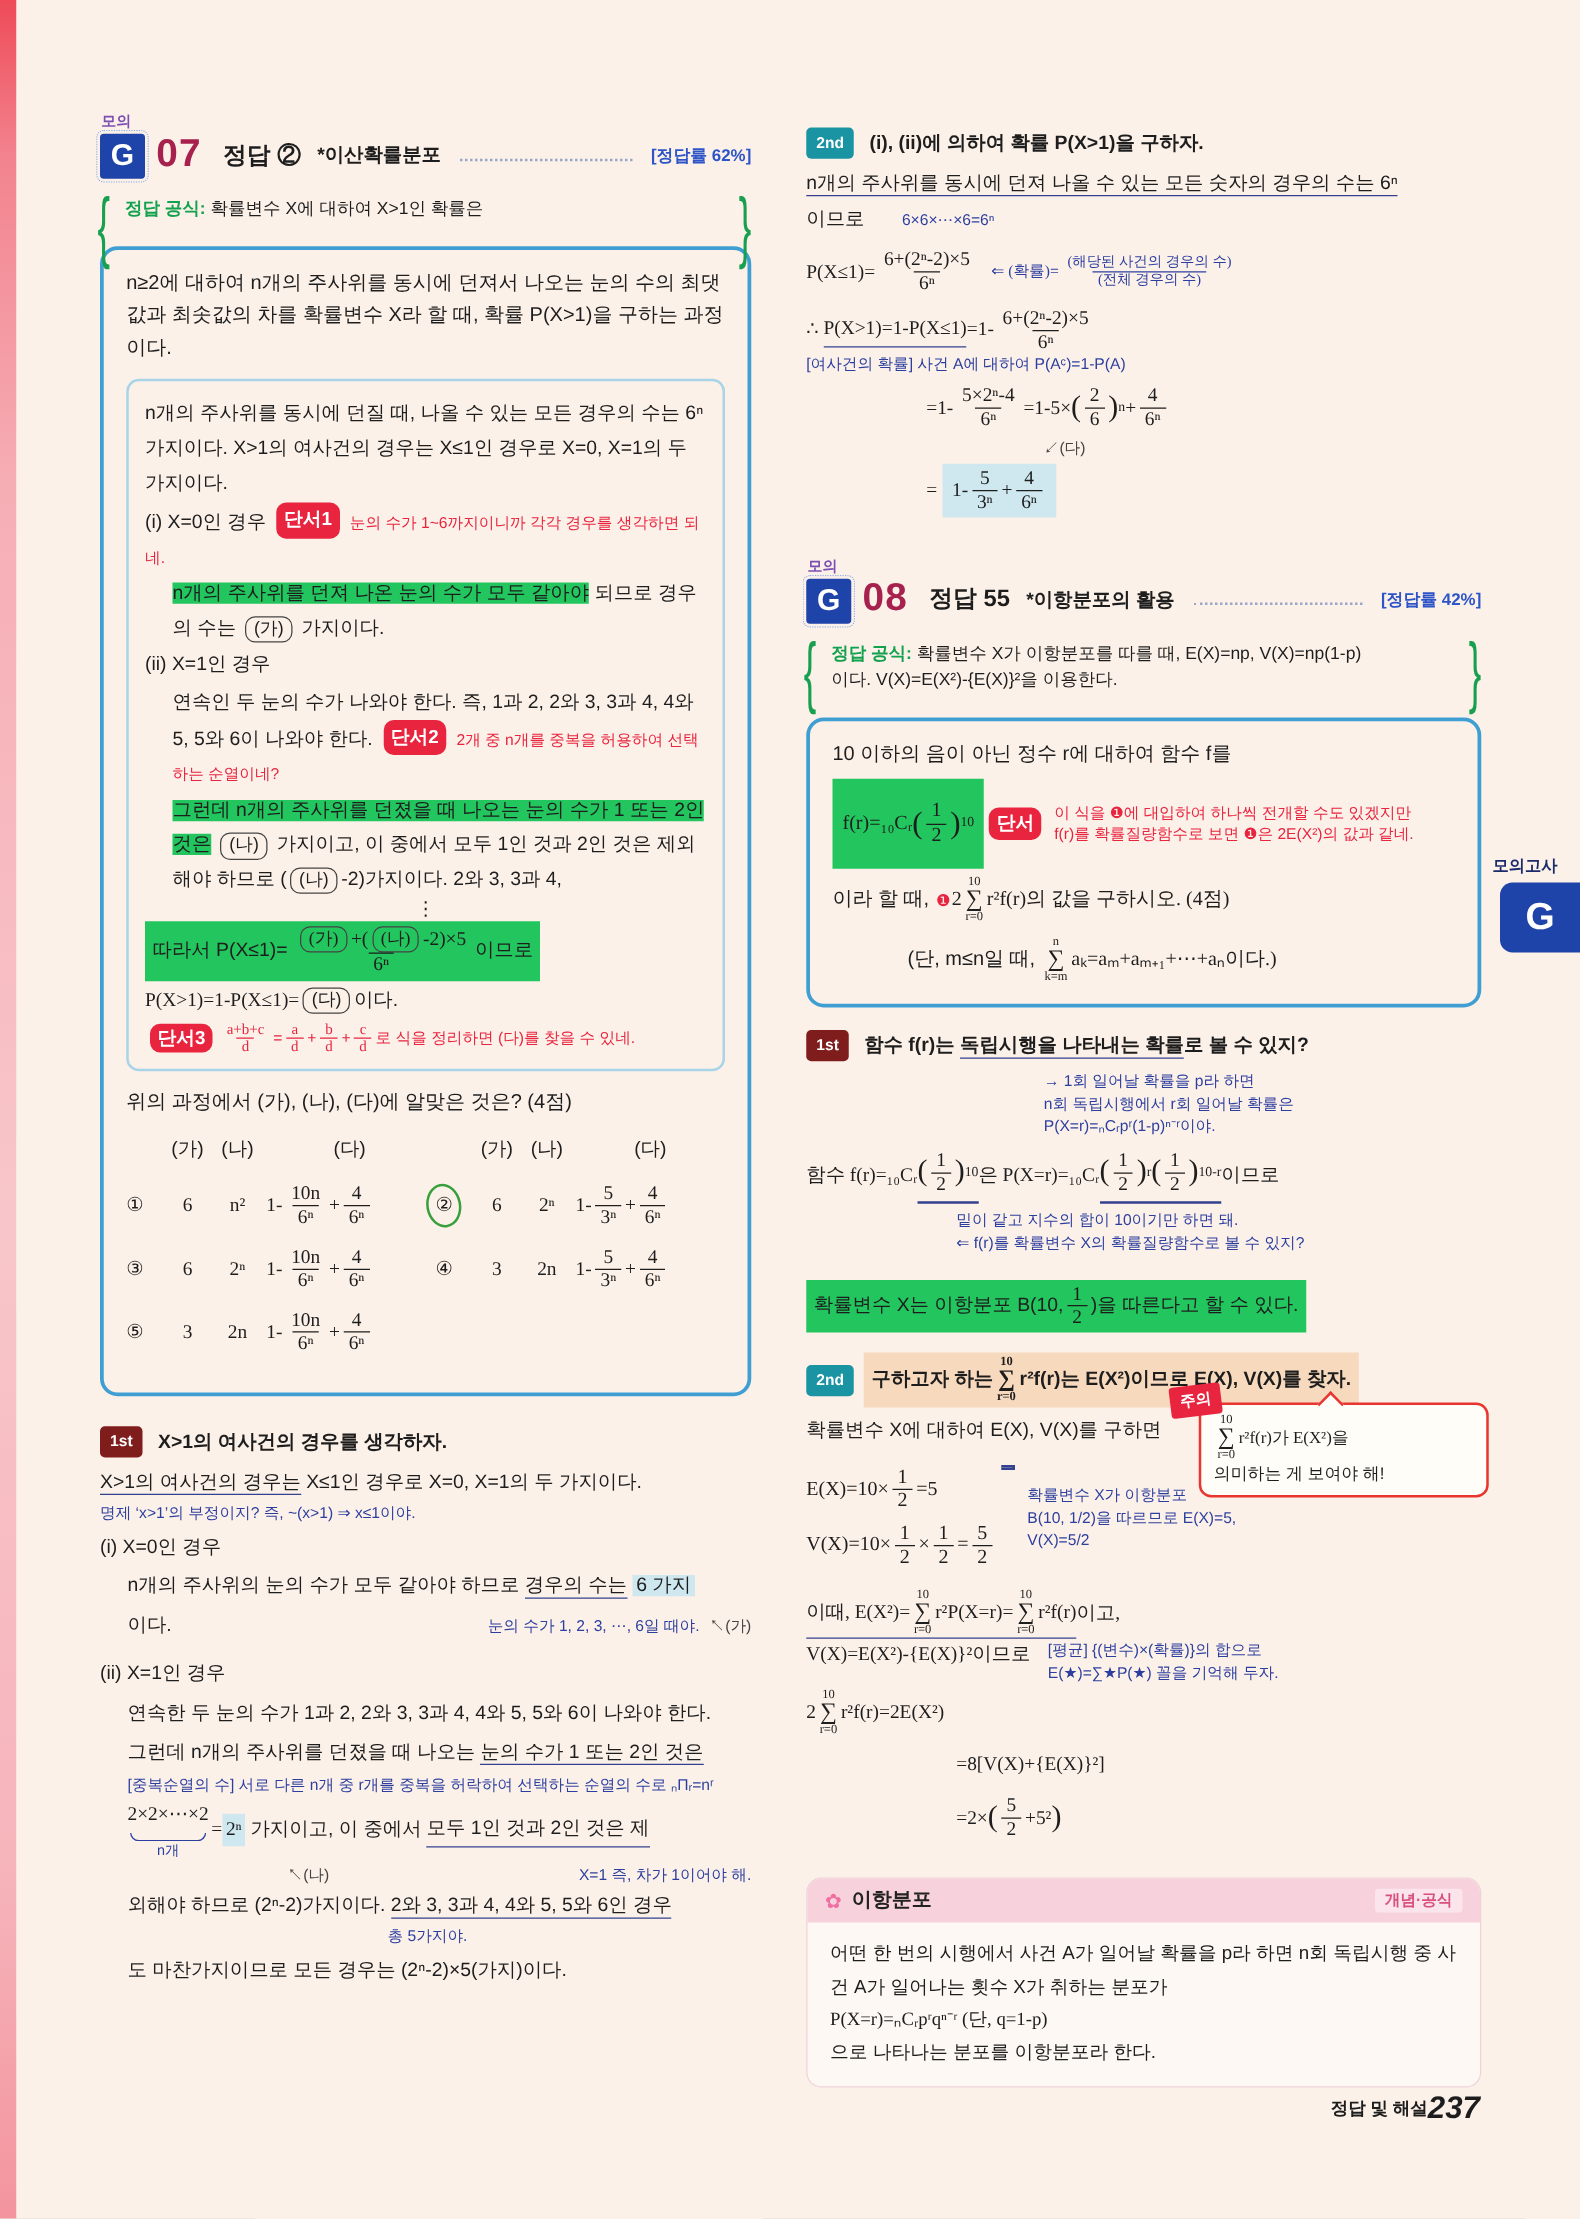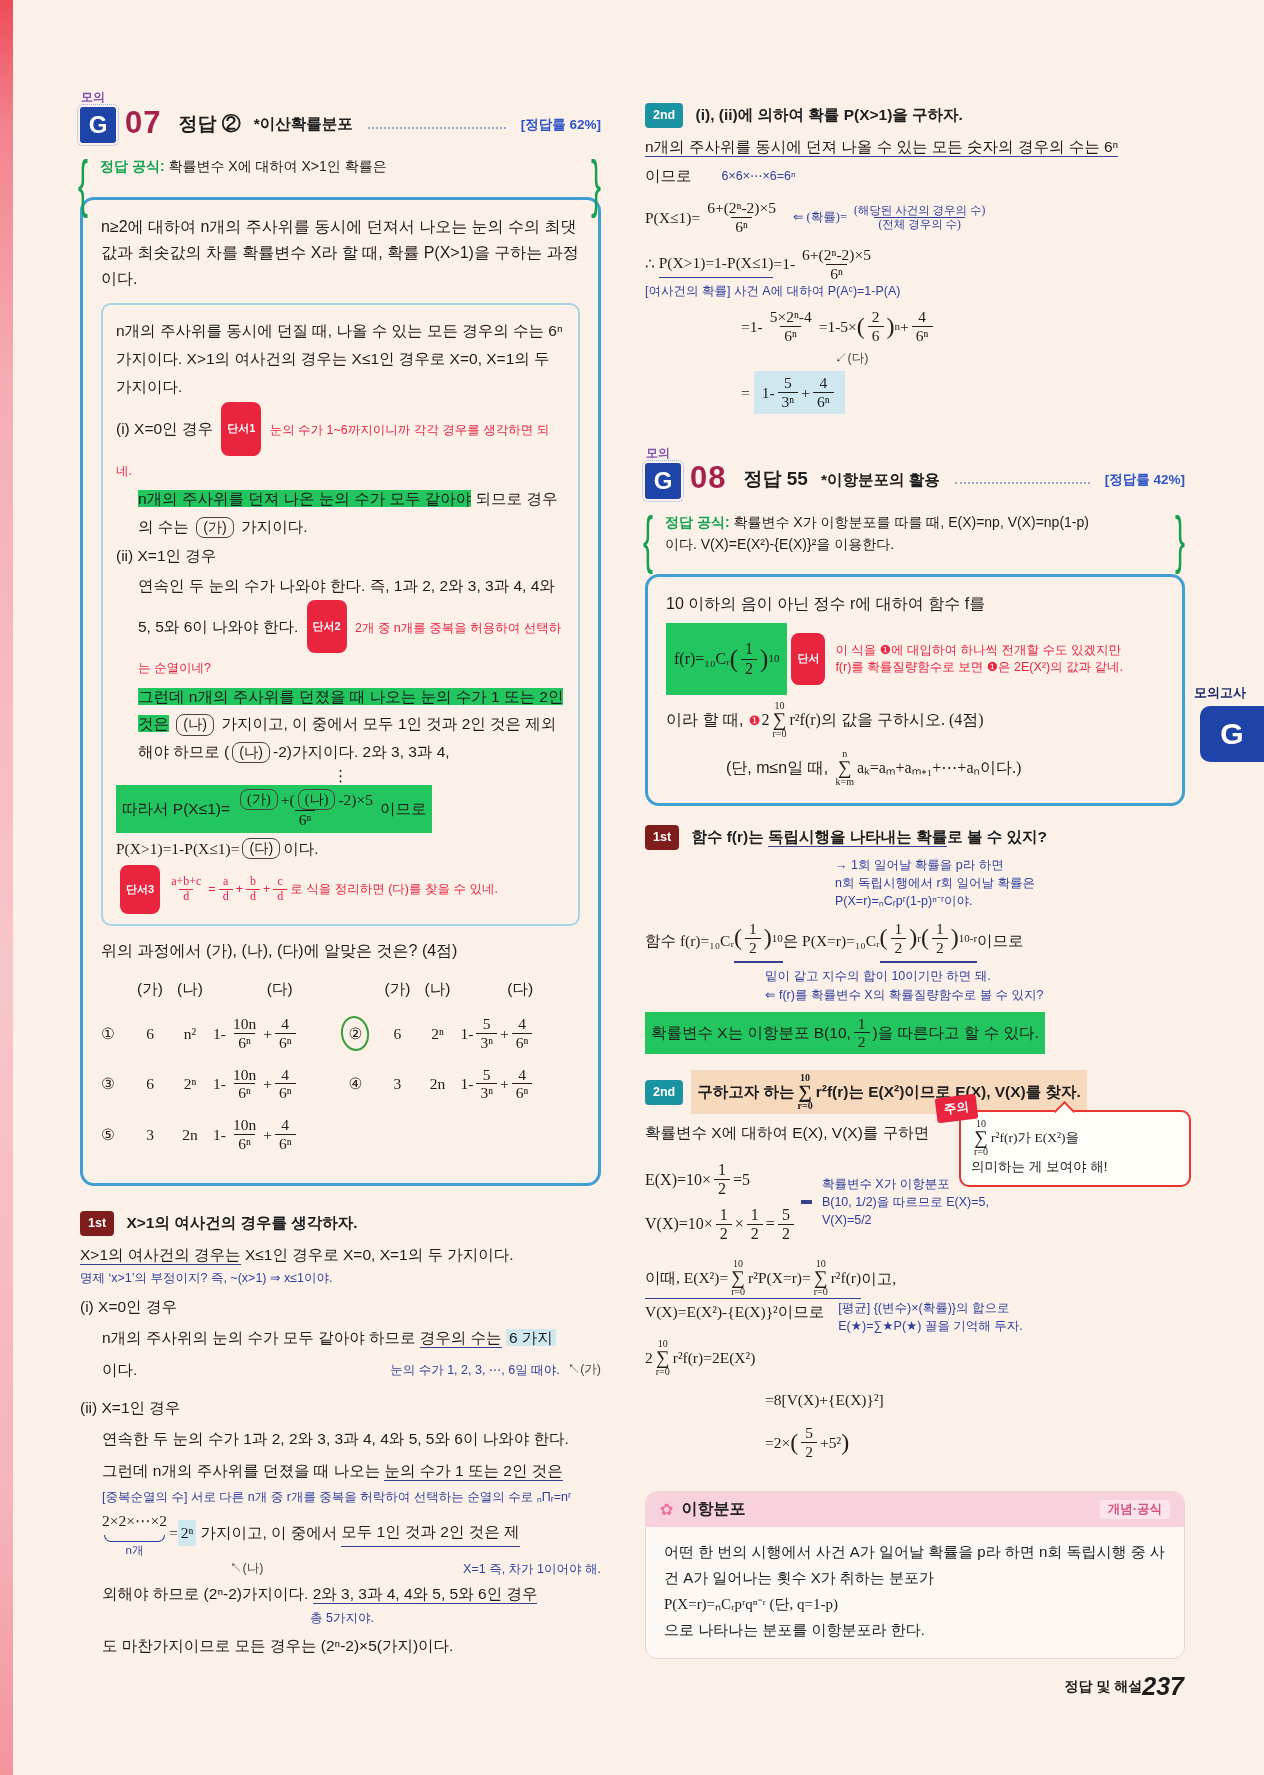--- a/index.html
+++ b/index.html
@@ -38,22 +38,22 @@
   .frac .den{border-top:1.4px solid currentColor}
   .sum{display:inline-flex;flex-direction:column;align-items:center;vertical-align:-0.55em;
        line-height:1;margin:0 3px;font-family:"Liberation Serif",serif}
   .sum .lt,.sum .lb{font-size:10px;line-height:1}
   .sum .sg{font-size:19px;line-height:.95}
   .sup{font-size:11px;vertical-align:9px;font-family:"Liberation Serif",serif}
   .bp{font-size:1.55em;font-weight:300;vertical-align:-0.14em;font-family:"Liberation Serif",serif}
   .boxed{display:inline-block;border:1.4px solid #444;border-radius:8px;padding:0 6px;margin:0 3px;font-size:.92em;line-height:1.35}
 
   
-  .bds{display:inline-block;background:#e8243f;color:#fff;font-size:11px;font-weight:700;
-       border-radius:8px;padding:17px 6px;margin:0 4px;vertical-align:2px;white-space:nowrap}
+  .bds{display:inline-block;background:#e8243f;color:#fff;font-size:15px;font-weight:700;
+       border-radius:8px;padding:1px 6px;margin:0 4px;vertical-align:2px;white-space:nowrap}
   .b1st,.b2nd{display:inline-block;color:#fff;font-size:12.5px;font-weight:700;border-radius:4px;
        padding:2px 8px;margin-right:8px;vertical-align:1px}
   .b1st{background:#7f1d1d}.b2nd{background:#1a93a3}
   .rn{color:#e8243f;font-size:12.5px;line-height:1.4}
   .bn{color:#2c3f9f;font-size:12.5px;line-height:1.45}
   .an{color:#444;font-size:12.5px}
   .ul{border-bottom:1.6px solid #33418f;padding-bottom:1px}
   .ulg{display:inline-flex;align-items:center;border-bottom:2px solid #33418f;padding-bottom:3px}
   .hlp{background:#22c55e}
   .hlc{background:#cfe8f0;padding:0 3px}
@@ -82,21 +82,21 @@
   .ans-mark{position:relative;display:inline-block}
   .ans-mark::after{content:"";position:absolute;inset:-5px -7px;border:2.5px solid #37a03c;border-radius:50%;transform:rotate(-10deg)}
 
   
   .sol{margin-top:24px;font-size:15.5px;line-height:1.66}
   .sol p{margin:6px 0}
   .row{display:flex;align-items:center}
   .ub{display:inline-flex;flex-direction:column;align-items:center;vertical-align:middle;margin-right:2px}
   .ubarc{width:92%;height:6px;border:1.5px solid #2c3f9f;border-top:none;border-radius:0 0 8px 8px;margin-top:1px}
   .ubl{font-size:11.5px}
-  .evrow{display:flex;align-items:center;margin:8px 0}
+  .evrow{display:flex;align-items:flex-start;margin:8px 0}
   .eqs{font-size:16px}
   .eqs .frow{margin:7px 0}
   .rbrk{width:9px;border-top:2px solid #33418f;border-bottom:2px solid #33418f;border-right:2px solid #33418f;margin:6px 10px 6px 4px;flex:none}
   .s2wrap{position:relative}
   .bubble{position:absolute;right:-6px;top:40px;width:208px;border:2px solid #e8352f;border-radius:10px;
           background:#fffdf7;padding:7px 10px;font-size:13.5px;line-height:1.5;z-index:3;color:#1d1d1d}
   .bubble::before{content:"";position:absolute;top:-8px;left:96px;width:13px;height:13px;background:#fffdf7;
           border-left:2px solid #e8352f;border-top:2px solid #e8352f;transform:rotate(45deg)}
   .juui{position:absolute;right:208px;top:26px;background:#e8243f;color:#fff;font-size:12.5px;font-weight:700;
         padding:2px 8px;border-radius:3px;transform:rotate(-7deg);z-index:4}
@@ -530,21 +530,21 @@
             </span>
           <span class="bp">)</span>
           <span class="sup">10-r</span>
         </span>
         <span>이므로</span>
       </div>
       <div class="bn" style="margin:4px 0 0 120px">
         <div>밑이 같고 지수의 합이 10이기만 하면 돼.</div>
         <div>⇐ f(r)를 확률변수 X의 확률질량함수로 볼 수 있지?</div>
       </div>
-      <div class="frow" style="margin-top:8px">
+      <div class="frow" style="margin-top:20px">
         <span class="hlp frow" style="padding:3px 6px">
           <span>확률변수 X는 이항분포 B(10,</span>
           <span class="frac">
               <span class="num">1</span>
               <span class="den">2</span>
             </span>
           <span>)을 따른다고 할 수 있다.</span>
         </span>
       </div>
     </div>

